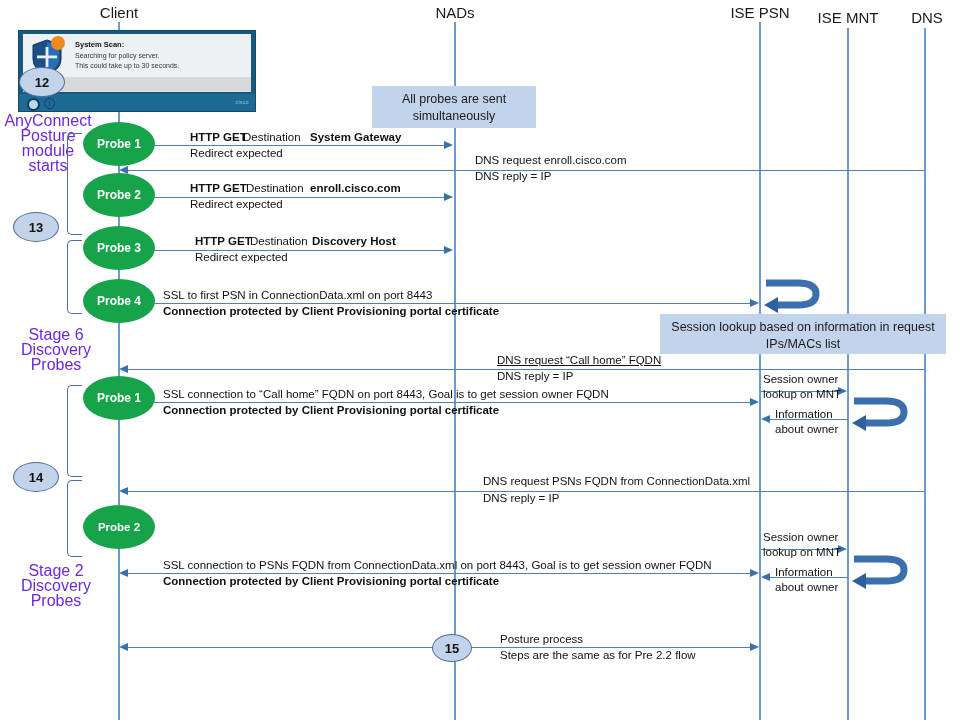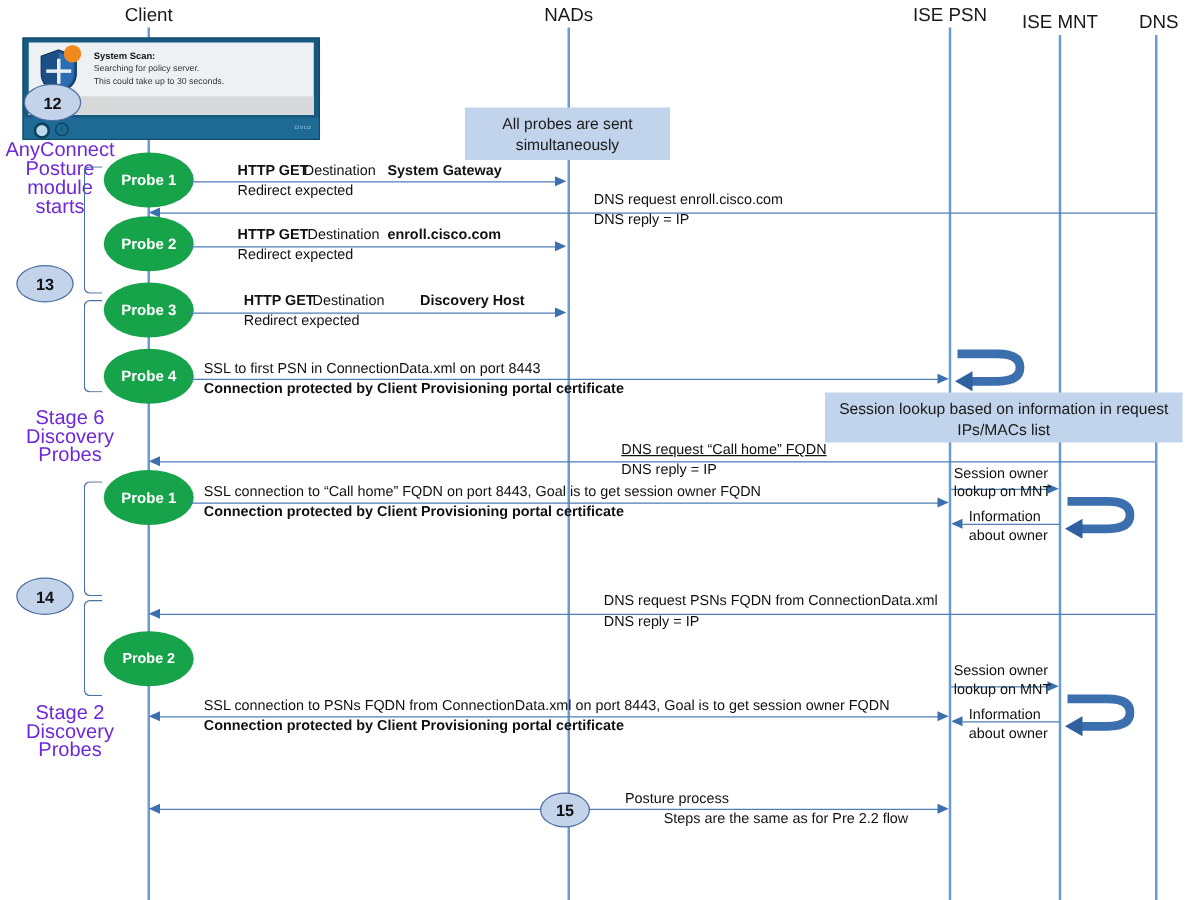--- a/index.html
+++ b/index.html
@@ -134,21 +134,21 @@
   <div class="msg-text bold" style="left:190px;top:181px;">HTTP GET</div>
   <div class="msg-text" style="left:246px;top:181px;">Destination</div>
   <div class="msg-text bold" style="left:310px;top:181px;">enroll.cisco.com</div>
   <div class="msg-text" style="left:190px;top:197px;">Redirect expected</div>
 
   <div class="probe" style="left:119px;top:248px;">Probe 3</div>
   <div class="msg-line" style="left:152px;top:250px;width:295px;"></div>
   <div class="arrow-r" style="left:444px;top:246px;"></div>
   <div class="msg-text bold" style="left:195px;top:234px;">HTTP GET</div>
   <div class="msg-text" style="left:250px;top:234px;">Destination</div>
-  <div class="msg-text bold" style="left:312px;top:234px;margin-left:24px;">Discovery Host</div>
+  <div class="msg-text bold" style="left:312px;top:234px;">Discovery Host</div>
   <div class="msg-text" style="left:195px;top:250px;">Redirect expected</div>
 
   <div class="probe" style="left:119px;top:301px;">Probe 4</div>
   <div class="msg-line" style="left:152px;top:303px;width:600px;"></div>
   <div class="arrow-r" style="left:750px;top:299px;"></div>
   <div class="msg-text" style="left:163px;top:288px;">SSL to first  PSN  in ConnectionData.xml on port 8443</div>
   <div class="msg-text bold" style="left:163px;top:304px;">Connection  protected by Client Provisioning  portal certificate</div>
 
   <svg class="selfloop" style="left:762px;top:275px;" viewBox="0 0 60 38">
     <path d="M4 8 L36 8 Q54 8 54 19 Q54 30 36 30 L14 30" fill="none" stroke="#3c6fae" stroke-width="7" stroke-linecap="butt"></path>
@@ -204,15 +204,15 @@
   <svg class="selfloop" style="left:850px;top:551px;" viewBox="0 0 60 38">
     <path d="M4 8 L36 8 Q54 8 54 19 Q54 30 36 30 L14 30" fill="none" stroke="#3c6fae" stroke-width="7" stroke-linecap="butt"></path>
     <path d="M16 22 L16 38 L2 30 Z" fill="#2e5f9e"></path>
   </svg>
 
   <div class="msg-line" style="left:128px;top:647px;width:624px;"></div>
   <div class="arrow-r" style="left:750px;top:643px;"></div>
   <div class="arrow-l" style="left:119px;top:643px;"></div>
   <div class="badge" style="left:452px;top:648px;width:38px;height:26px;">15</div>
   <div class="msg-text" style="left:500px;top:632px;">Posture process</div>
-  <div class="msg-text" style="left:500px;top:648px;margin-left:31px;">Steps are the same as for Pre 2.2 flow</div>
+  <div class="msg-text" style="left:500px;top:648px;">Steps are the same as for Pre 2.2 flow</div>
 
 </div>
 
 </body></html>

